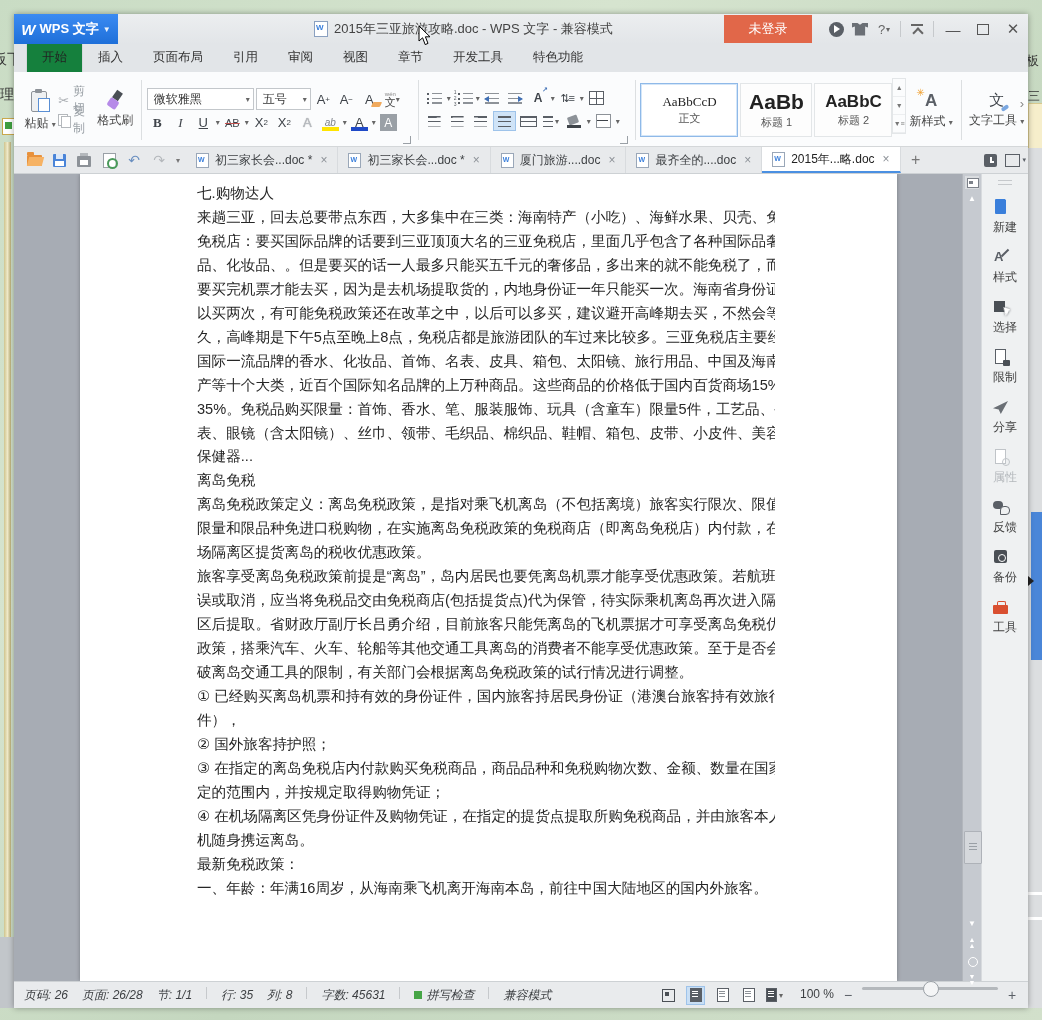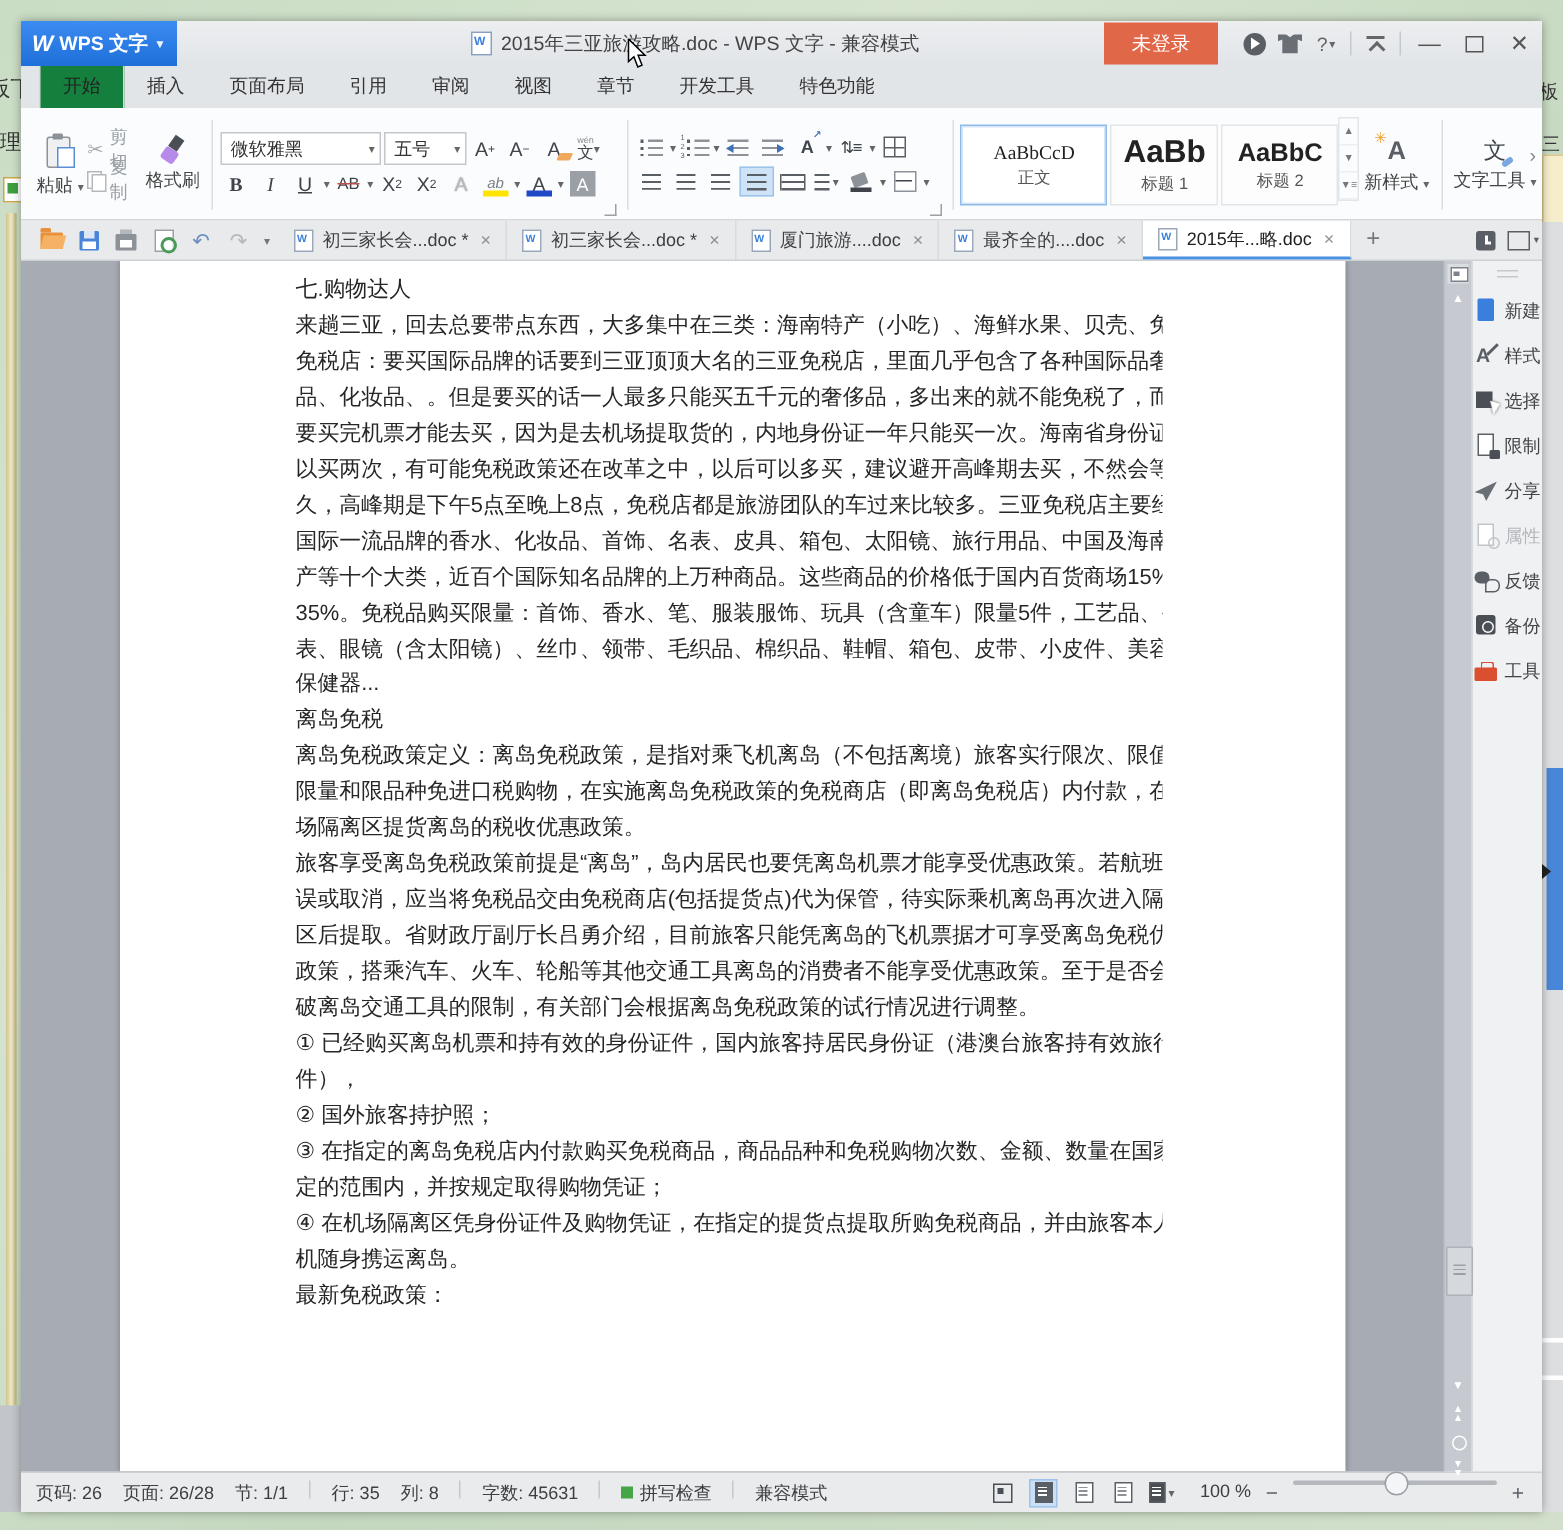--- a/index.html
+++ b/index.html
@@ -31,21 +31,21 @@
   
   .titlebar{height:30px;background:linear-gradient(#eceef0,#e2e5e8);display:flex;align-items:center;flex:none;position:relative;}
   .wpsbtn{width:104px;height:30px;background:linear-gradient(#3b8bf2,#1e6fd9);color:#fff;display:flex;
        align-items:center;justify-content:center;gap:4px;font-size:13px;font-weight:bold;cursor:default;}
   .wpsbtn .logo{font-size:15px;font-weight:bold;font-style:italic;}
   .wpsbtn .dd{font-size:8px;opacity:.9;}
   .tb-title{position:absolute;left:300px;top:0;height:30px;display:flex;align-items:center;gap:6px;font-size:13px;color:#444;}
   .docicon{width:12px;height:14px;background:#fff;border:1px solid #8aa0c0;position:relative;flex:none;}
   .docicon:before{content:"W";position:absolute;left:1px;top:1px;font-size:8px;color:#3a7fdb;font-weight:bold;}
   .tb-right{position:absolute;right:0;top:0;height:30px;display:flex;align-items:center;}
-  .loginbtn{width:76px;height:28px;background:#e16749;color:#fff;font-size:13px;display:flex;align-items:center;
+  .loginbtn{width:88px;height:28px;background:#e16749;color:#fff;font-size:13px;display:flex;align-items:center;
        justify-content:center;margin-right:12px;}
   .tbic{width:24px;height:24px;display:flex;align-items:center;justify-content:center;color:#666;font-size:13px;position:relative;}
   .circ{width:15px;height:15px;border-radius:50%;background:#5a5f66;position:relative;}
   .circ:before{content:"";position:absolute;left:5px;top:3.5px;border-left:6px solid #fff;
        border-top:4px solid transparent;border-bottom:4px solid transparent;}
   .tee{width:16px;height:13px;background:#6a6f75;clip-path:polygon(0 0,30% 0,50% 18%,70% 0,100% 0,100% 38%,82% 30%,82% 100%,18% 100%,18% 30%,0 38%);}
   .helpdd{font-size:8px;color:#666;margin-left:1px;}
   .vsep{width:1px;height:16px;background:#c6c9cc;margin:0 4px;}
   .collapse{width:12px;height:10px;position:relative;}
   .collapse:before{content:"";position:absolute;left:0;top:0;width:12px;height:2px;background:#666;}
@@ -189,21 +189,21 @@
   .vs-top:after{content:"";position:absolute;left:4px;top:5px;width:4px;height:3px;background:#7d828a;}
   .vsarr{position:absolute;left:0;width:18px;text-align:center;font-size:8px;color:#fff;}
   .vthumb{position:absolute;left:1px;top:657px;width:16px;height:31px;background:#d5d8dc;border:1px solid #aeb2b8;border-radius:1px;}
   .vthumb:before{content:"";position:absolute;left:4px;top:11px;width:8px;height:7px;
        background:repeating-linear-gradient(#9aa0a6 0 1px,transparent 1px 3px);}
   .vdbl{position:absolute;left:0;width:18px;text-align:center;font-size:7px;line-height:6px;color:#fff;}
   .vcirc{position:absolute;left:5px;width:8px;height:8px;border:1.5px solid #fff;border-radius:50%;}
   
   .sidebar{flex:1;background:#eff1f2;border-left:1px solid #d8dbde;display:flex;flex-direction:column;align-items:center;padding-top:6px;}
   .sb-handle{width:14px;height:3px;border-top:1px solid #c6c9cc;border-bottom:1px solid #c6c9cc;margin-bottom:14px;}
-  .sbitem{display:flex;flex-direction:row;align-items:flex-end;gap:3px;margin-bottom:13px;color:#444;font-size:12px;}
+  .sbitem{display:flex;flex-direction:column;align-items:flex-start;gap:3px;margin-bottom:13px;color:#444;font-size:12px;}
   .sbitem.disabled{color:#b4b8bc;}
   .si{width:17px;height:17px;position:relative;}
   .si-new-document:before{content:"";position:absolute;left:2px;top:0;width:11px;height:15px;background:#3a7fdb;border-radius:1px;}
   .si-new-document:after{content:"";position:absolute;right:1px;top:0;border-left:4px solid transparent;border-top:4px solid #eff1f2;}
   .si-styles:before{content:"A";position:absolute;left:1px;top:0;font-size:13px;font-weight:bold;color:#5a5f66;}
   .si-styles:after{content:"";position:absolute;right:0px;top:3px;width:10px;height:2px;background:#5a5f66;transform:rotate(-45deg);}
   .si-select:before{content:"";position:absolute;left:1px;top:2px;width:11px;height:11px;background:#4a4f55;}
   .si-select:after{content:"";position:absolute;right:1px;bottom:0;border-top:8px solid #fff;border-left:5px solid transparent;
        border-right:2px solid transparent;filter:drop-shadow(0 0 1px #4a4f55);transform:rotate(18deg);}
   .si-restrict-edit:before{content:"";position:absolute;left:2px;top:0;width:9px;height:13px;border:1.5px solid #5a5f66;background:#fff;}
@@ -214,21 +214,21 @@
   .si-properties:after{content:"";position:absolute;right:0;bottom:0;width:6px;height:6px;border:1.5px solid #c0c4c8;border-radius:50%;}
   .si-feedback:before{content:"";position:absolute;left:0;top:2px;width:10px;height:8px;background:#5a5f66;border-radius:4px 4px 0 4px;}
   .si-feedback:after{content:"";position:absolute;right:0;bottom:1px;width:8px;height:7px;border:1.5px solid #5a5f66;border-radius:4px 4px 4px 0;background:#eff1f2;}
   .si-backup:before{content:"";position:absolute;left:1px;top:1px;width:13px;height:13px;background:#4a4f55;border-radius:2px;}
   .si-backup:after{content:"";position:absolute;left:4.5px;top:4.5px;width:6px;height:6px;border:1.5px solid #fff;border-radius:50%;}
   .si-toolbox:before{content:"";position:absolute;left:0;top:6px;width:15px;height:9px;background:#d94f30;border-radius:1px;}
   .si-toolbox:after{content:"";position:absolute;left:4px;top:2px;width:7px;height:4px;border:1.5px solid #d94f30;border-bottom:none;border-radius:2px 2px 0 0;}
   
   .statusbar{height:26px;background:#e9ebed;border-top:1px solid #cdd1d4;display:flex;align-items:center;
        font-size:12px;color:#3c3f42;padding:0 10px;flex:none;}
-  .sbL{display:flex;align-items:flex-start;gap:14px;}
+  .sbL{display:flex;align-items:flex-start;gap:14px;font-style:italic;}
   .sbL .sep{width:1px;height:12px;background:#c6c9cc;}
   .spell{display:flex;align-items:center;gap:4px;}
   .spell i{width:8px;height:8px;background:#46a546;display:block;}
   .sbR{margin-left:auto;display:flex;align-items:center;gap:9px;}
   .vic{width:17px;height:17px;display:flex;align-items:center;justify-content:center;position:relative;}
   .vic.sel{background:#c9dff5;border:1px solid #9ec3ea;}
   .fsq{width:11px;height:11px;border:1.5px solid #4a4f55;position:relative;}
   .fsq:before{content:"";position:absolute;left:2px;top:2px;width:4px;height:4px;background:#4a4f55;}
   .pgico{width:10px;height:12px;background:#fff;border:1px solid #5a5f66;position:relative;}
   .pgico:before{content:"";position:absolute;left:1px;top:2px;width:6px;height:7px;
@@ -587,20 +587,21 @@
               <div class="dline">政策，搭乘汽车、火车、轮船等其他交通工具离岛的消费者不能享受优惠政策。至于是否会突</div>
               <div class="dline">破离岛交通工具的限制，有关部门会根据离岛免税政策的试行情况进行调整。</div>
               <div class="dline">① 已经购买离岛机票和持有效的身份证件，国内旅客持居民身份证（港澳台旅客持有效旅行证</div>
               <div class="dline">件），</div>
               <div class="dline">② 国外旅客持护照；</div>
               <div class="dline">③ 在指定的离岛免税店内付款购买免税商品，商品品种和免税购物次数、金额、数量在国家规</div>
               <div class="dline">定的范围内，并按规定取得购物凭证；</div>
               <div class="dline">④ 在机场隔离区凭身份证件及购物凭证，在指定的提货点提取所购免税商品，并由旅客本人乘</div>
               <div class="dline">机随身携运离岛。</div>
               <div class="dline">最新免税政策：</div>
+              <div class="dline">一、年龄：年满16周岁，从海南乘飞机离开海南本岛，前往中国大陆地区的国内外旅客。</div>
             </div>
         </div>
       </div>
 
       <div class="vscroll">
         <div class="vs-top"></div>
         <div class="vsarr" style="top:20px">▲</div>
         <div class="vthumb"></div>
         <div class="vsarr" style="top:745px">▼</div>
         <div class="vdbl" style="top:763px">▲<br>▲</div>

